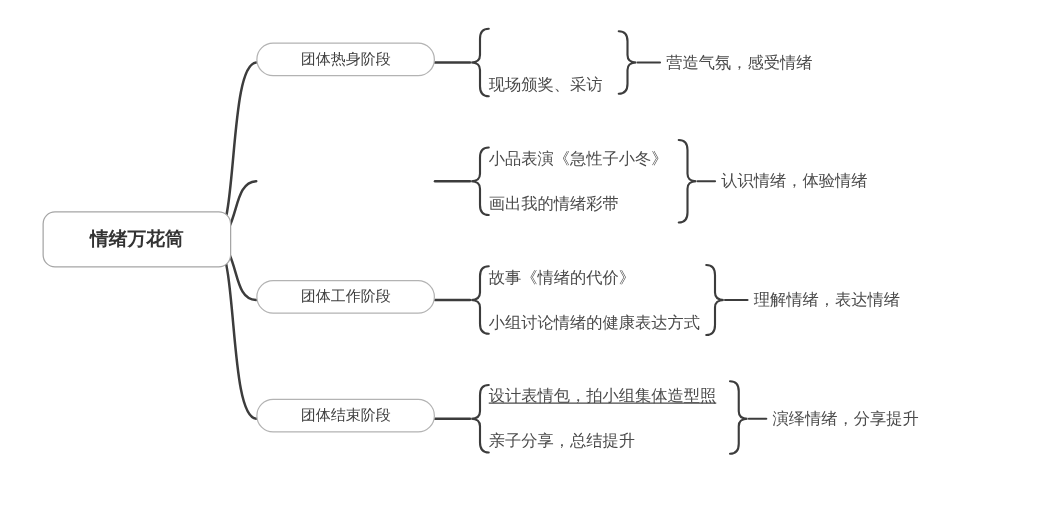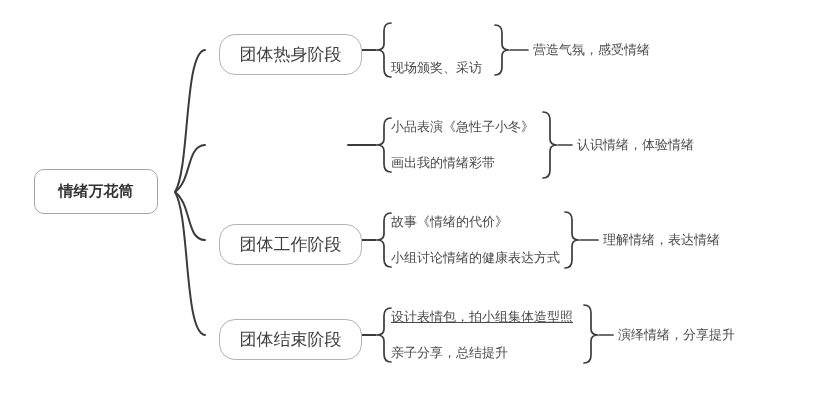--- a/index.html
+++ b/index.html
@@ -7,25 +7,25 @@
     position:relative; width:831px; height:407px; background:#ffffff;
     font-family:"Liberation Sans", sans-serif; overflow:hidden;
   }
   .connector-layer { position:absolute; left:0; top:0; }
   .node {
     position:absolute; background:#ffffff; border:1px solid #b3b3b3;
     display:flex; align-items:center; justify-content:center;
     color:#404040; box-sizing:border-box; white-space:nowrap;
   }
   .root {
-    left:34px; top:169px; width:124px; height:45px; border-radius:10px;
+    left:34px; top:169px; width:151px; height:45px; border-radius:10px;
     font-size:15px; font-weight:bold; color:#333333; border-color:#a5a5a5;
   }
   .stage {
-    left:219px; width:143px; height:41px; border-radius:16px; font-size:17px;
+    left:205px; width:143px; height:27px; border-radius:16px; font-size:12px;
   }
   .stage-1 { top:34px; }
   .stage-2 { top:129px; }
   .stage-3 { top:224px; }
   .stage-4 { top:319px;align-items:center; }
   .item, .outcome {
     position:absolute; font-size:13px; line-height:18px;
     color:#4a4a4a; white-space:nowrap;
   }
 </style>

